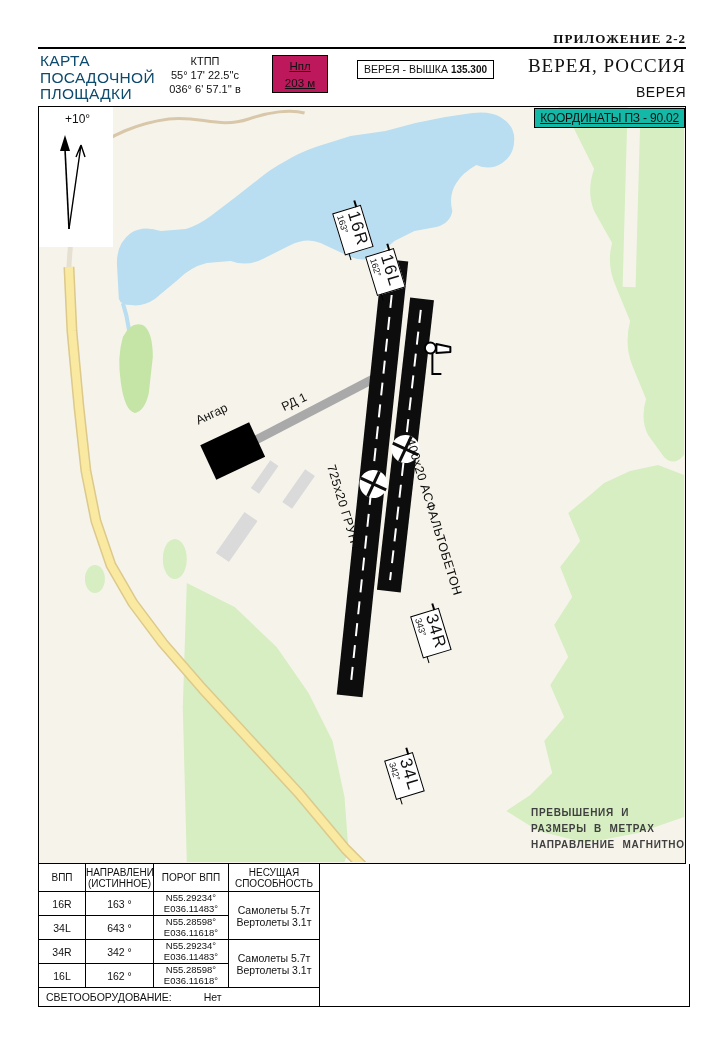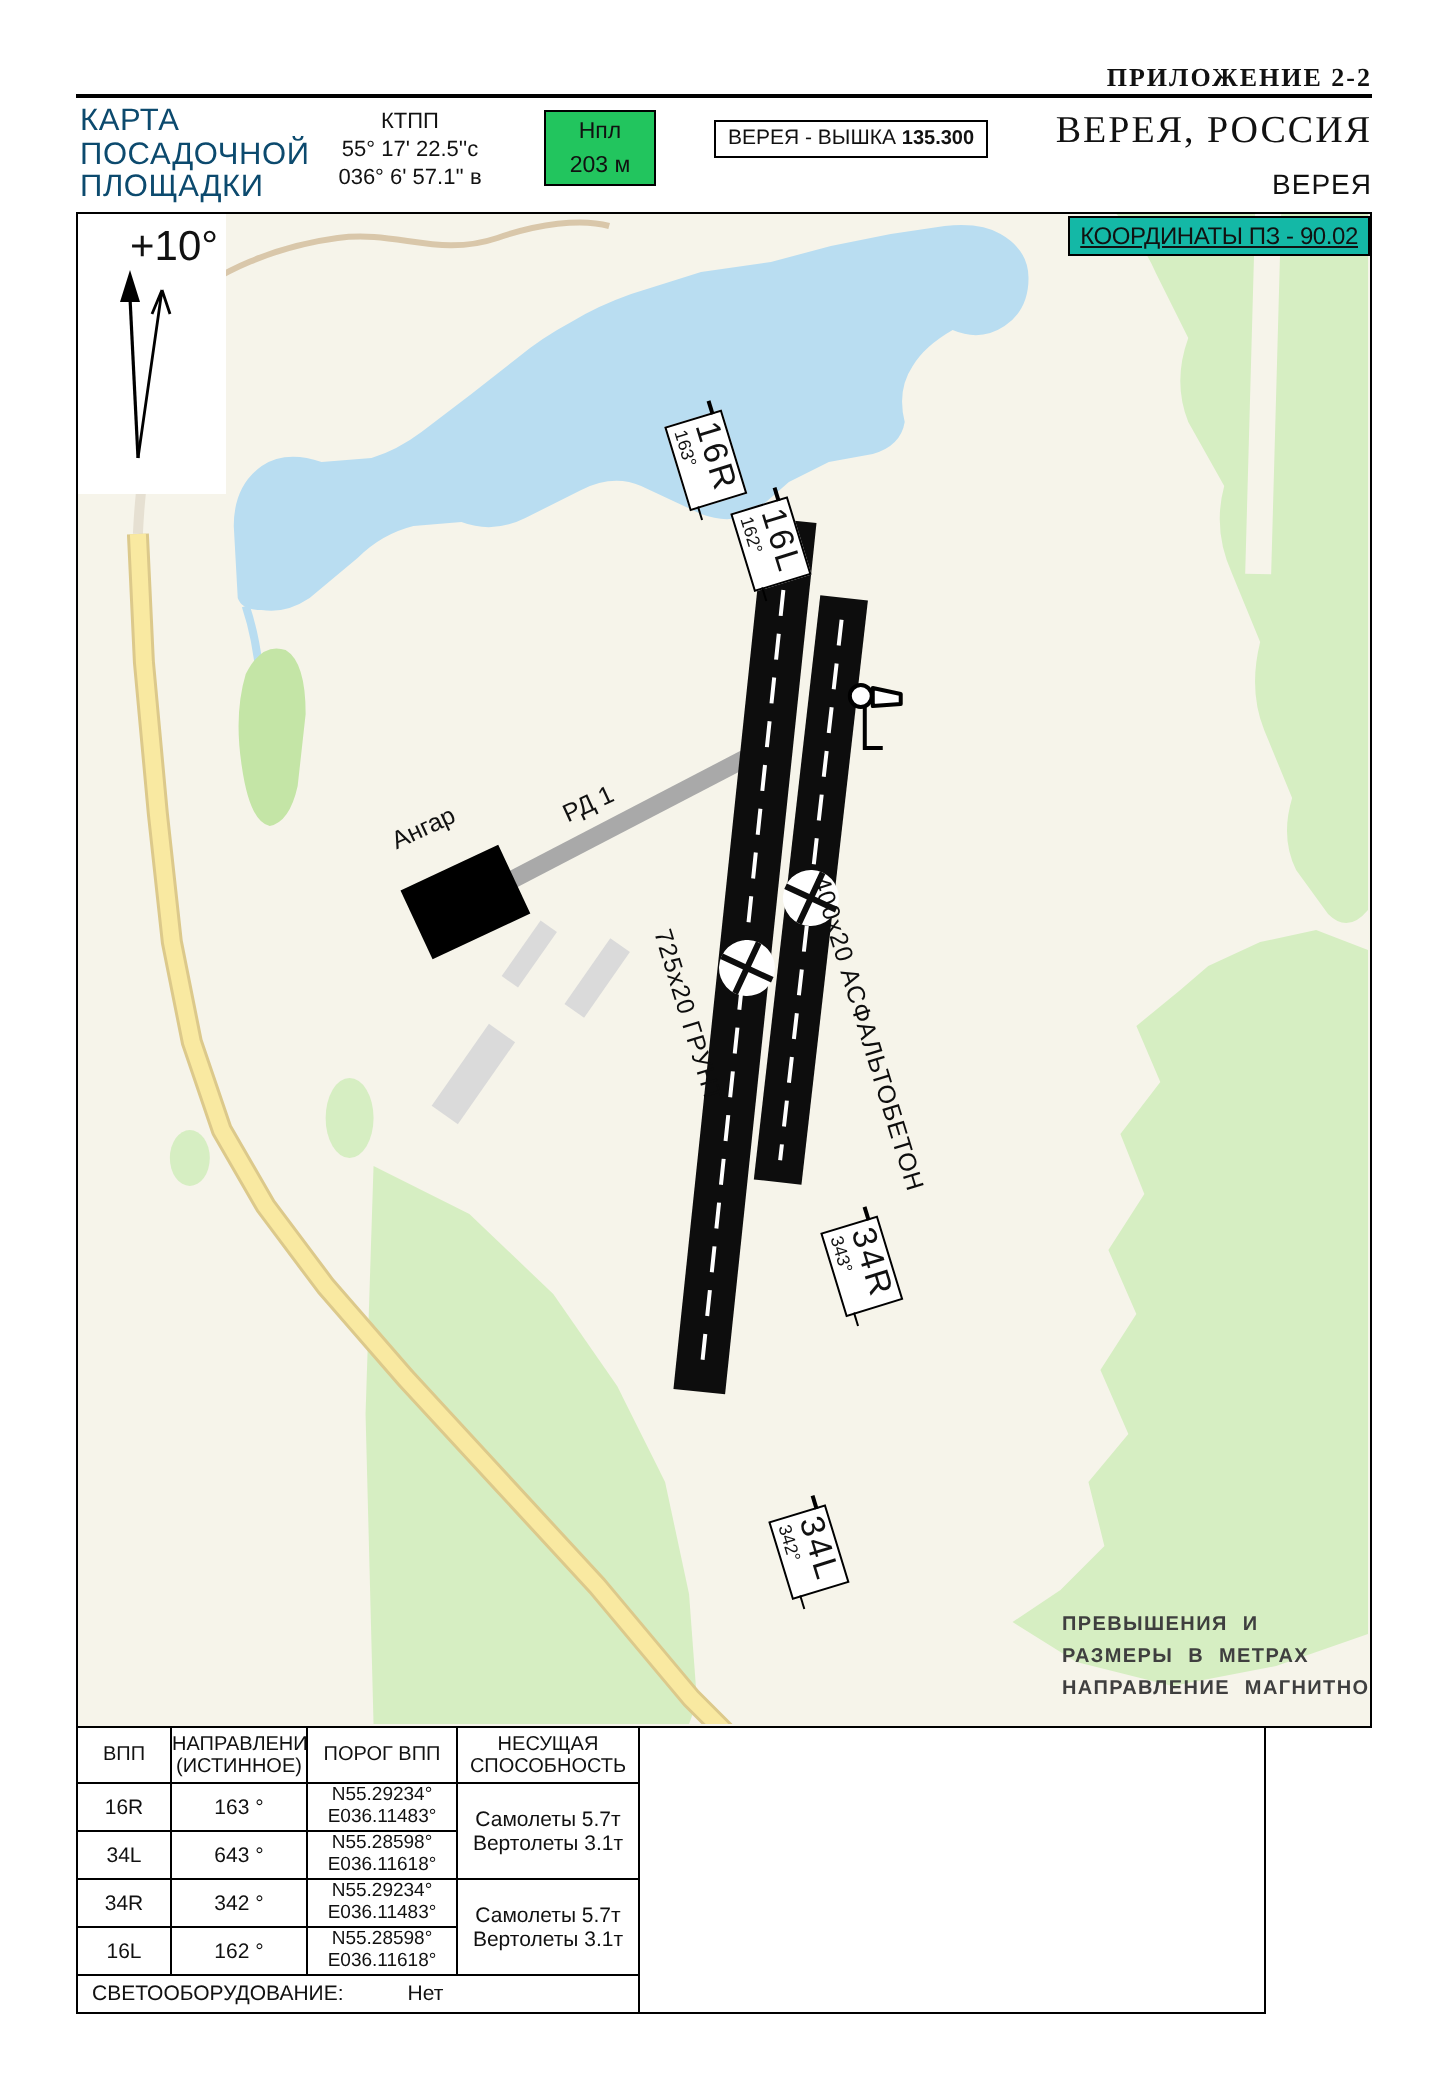--- a/index.html
+++ b/index.html
@@ -4,47 +4,47 @@
 <style>
   html,body{margin:0;padding:0;background:#fff;}
   body{width:720px;height:1040px;position:relative;font-family:"Liberation Sans",sans-serif;color:#111;overflow:hidden;}
   .abs{position:absolute;}
 
   
   .appendix{top:31px;right:34px;font-family:"Liberation Serif",serif;font-weight:bold;font-size:13px;letter-spacing:1px;}
   .toprule{left:38px;top:47px;width:648px;height:2px;background:#000;}
   .chart-type{left:40px;top:53px;font-size:15.5px;line-height:16.5px;letter-spacing:.3px;color:#0c4a6e;}
   .ktpp{left:138px;top:54px;width:134px;text-align:center;font-size:11px;line-height:14px;}
-  .elev-box{left:272px;top:55px;width:56px;height:38px;border:1.6px solid #000;text-align:center;font-size:11.5px;line-height:17px;padding-top:2px;box-sizing:border-box;background:#22c55e;}
+  .elev-box{left:272px;top:55px;width:56px;height:38px;border:1.6px solid #000;text-align:center;font-size:11.5px;line-height:17px;padding-top:2px;box-sizing:border-box;background:#be185d;text-decoration:underline;}
   .tower-box{left:357px;top:60px;border:1.4px solid #000;font-size:10.5px;padding:2px 6px 3px;background:#fff;white-space:nowrap;}
   .tower-box .freq{font-weight:bold;font-size:10px;}
   .title1{top:55px;right:34px;font-family:"Liberation Serif",serif;font-size:19px;letter-spacing:1px;}
   .title2{top:84px;right:34px;font-size:14px;letter-spacing:.5px;}
 
   
   .map{left:38px;top:106px;width:648px;height:758px;border:1.6px solid #000;background:#f6f4ea;box-sizing:border-box;overflow:hidden;}
   .map svg.terrain{position:absolute;left:0;top:0;width:645px;height:755px;}
   .north-box{left:0;top:0;width:74px;height:140px;background:#fff;}
-  .decl{left:26px;top:5px;font-size:21px;}
+  .decl{left:26px;top:5px;font-size:12px;}
   .coords-box{top:1px;right:0;border:1.5px solid #000;background:#14b8a6;font-size:12px;padding:2px 5px;letter-spacing:-.2px;white-space:nowrap;text-decoration:underline;}
 
   .rwy-label{background:#fff;border:1.6px solid #000;text-align:center;padding:0 3px 1px;transform:rotate(73deg);white-space:nowrap;}
   .rwy-label .rid{font-size:17px;letter-spacing:1.5px;line-height:18px;}
   .rwy-label .hdg{font-size:9px;line-height:9px;text-align:left;}
   .rwy-label::before{content:"";position:absolute;left:-7px;top:3px;width:7px;height:1.5px;background:#000;}
   .rwy-label::after{content:"";position:absolute;right:-7px;bottom:3px;width:7px;height:1.5px;background:#000;}
 
   .surface-label{font-size:12.5px;letter-spacing:.5px;white-space:nowrap;transform:rotate(73deg);color:#0d0d0d;}
   .twy-label{font-size:12.5px;transform:rotate(-25deg);white-space:nowrap;}
   .hangar-label{font-size:12.5px;transform:rotate(-25deg);white-space:nowrap;}
 
   .map-note{left:492px;top:698px;font-size:10px;font-weight:bold;color:#3f3f3f;line-height:16px;letter-spacing:.7px;word-spacing:4px;white-space:nowrap;}
 
   
-  .bottom-strip{left:38px;top:864px;width:595px;height:143px;border:1.6px solid #000;border-top:none;box-sizing:border-box;background:#fff;}
+  .bottom-strip{left:38px;top:864px;width:652px;height:143px;border:1.6px solid #000;border-top:none;box-sizing:border-box;background:#fff;}
   table.rwy{border-collapse:collapse;table-layout:fixed;width:281px;margin-left:-1px;margin-top:-1px;}
   table.rwy td,table.rwy th{border:1.3px solid #000;padding:0;text-align:center;font-weight:normal;font-size:10.5px;overflow:hidden;}
   table.rwy th{height:27px;font-size:10px;line-height:11px;}
   table.rwy td{height:23px;}
   td.thr div{font-size:9.5px;line-height:10.5px;}
   td.cap{text-align:left;padding-left:7px;font-size:10.5px;line-height:12px;}
   tr.lightrow td{height:18px;text-align:left;padding-left:7px;font-size:10.5px;}
   tr.lightrow .val{margin-left:12px;padding-left:20px;}
 </style>
 </head>

